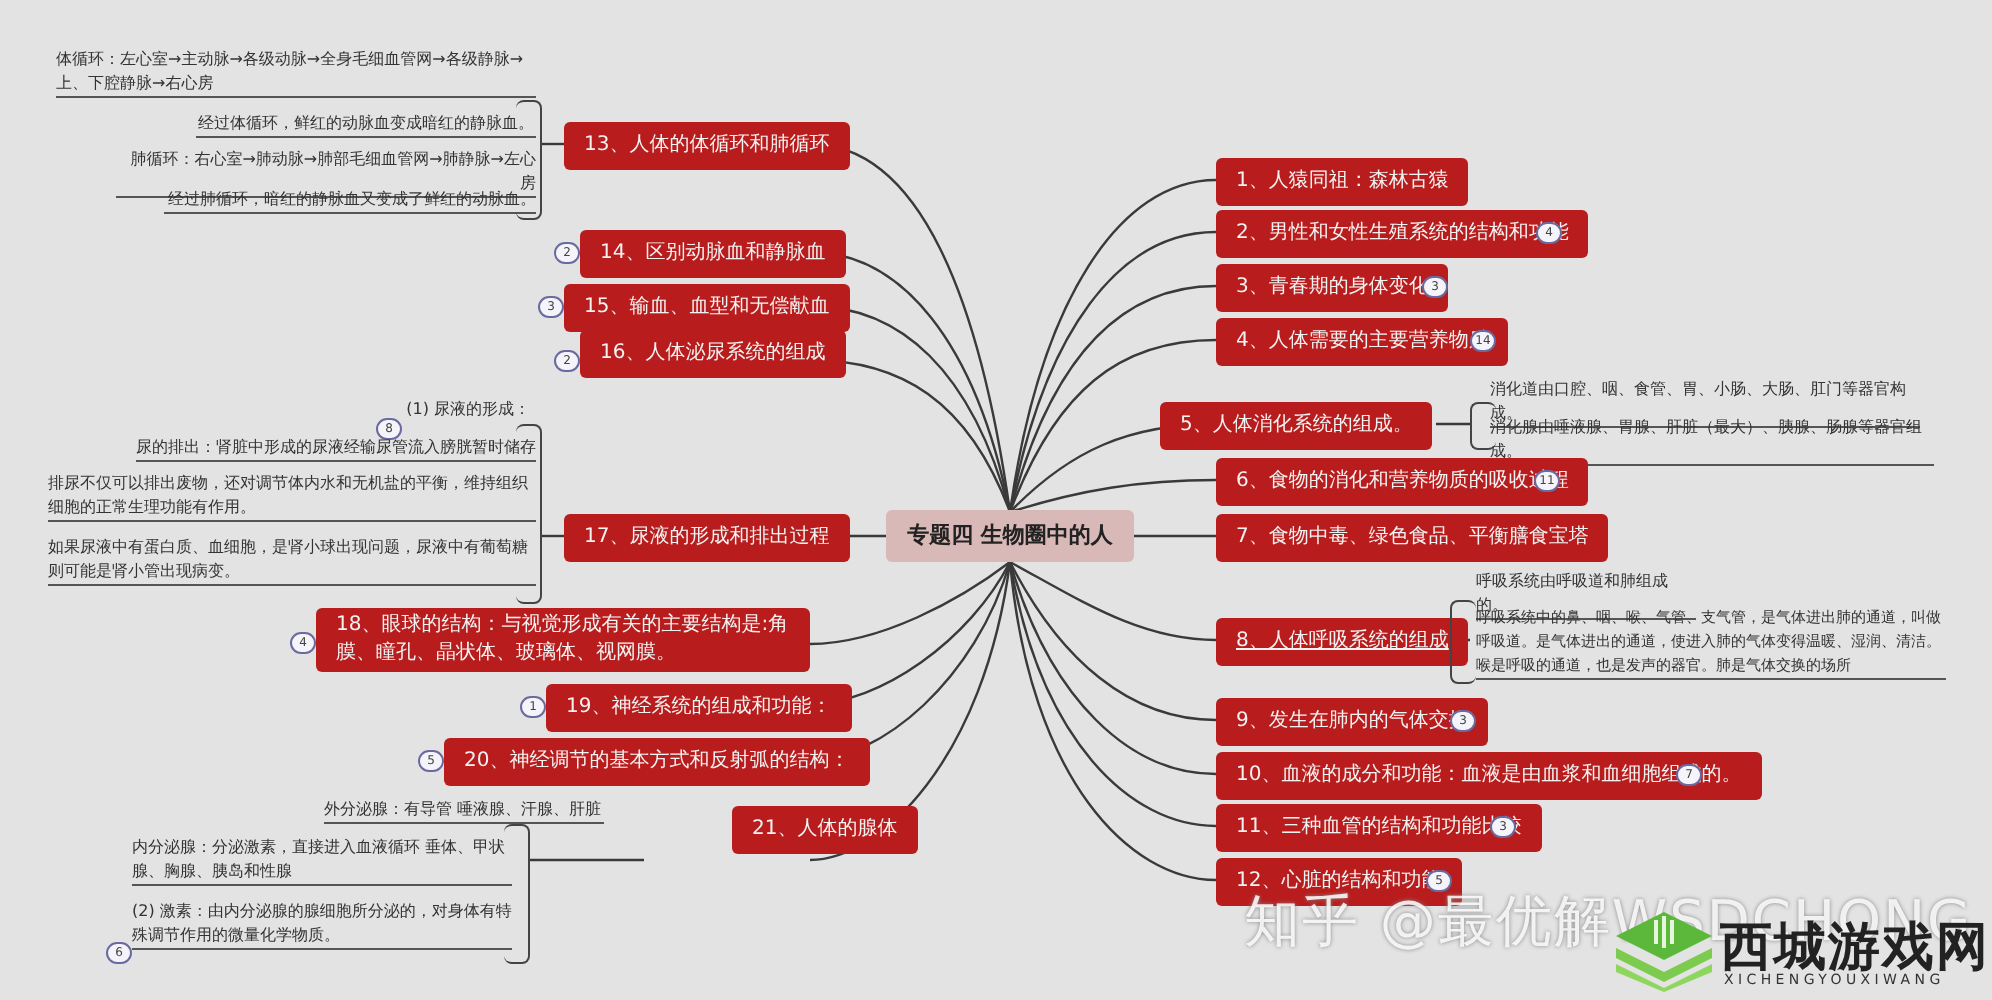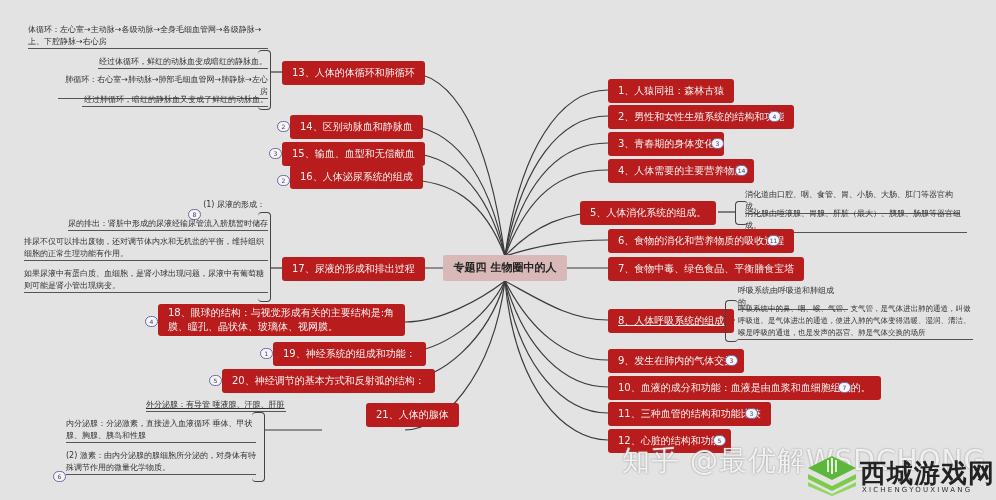--- a/index.html
+++ b/index.html
@@ -122,21 +122,21 @@
 <div class="badge" style="left:145px;top:316px;">4</div>
 
 <div class="node" style="left:273px;top:342px;"><span>19、神经系统的组成和功能：</span></div>
 <div class="badge" style="left:260px;top:348px;">1</div>
 
 <div class="node" style="left:222px;top:369px;"><span>20、神经调节的基本方式和反射弧的结构：</span></div>
 <div class="badge" style="left:209px;top:375px;">5</div>
 
 <div class="node" style="left:322px;top:403px;margin-left:44px;"><span>21、人体的腺体</span></div>
 <div class="brace" style="left:252px;top:412px;width:12px;height:68px;border-left:none;"></div>
-<div class="note ul" style="left:146px;top:399px;width:140px;text-decoration:underline;">外分泌腺：有导管    唾液腺、汗腺、肝脏</div>
+<div class="note ul" style="left:162px;top:399px;width:140px;">外分泌腺：有导管    唾液腺、汗腺、肝脏</div>
 <div class="note ul" style="left:66px;top:418px;width:190px;">内分泌腺：分泌激素，直接进入血液循环  垂体、甲状腺、胸腺、胰岛和性腺</div>
 <div class="note ul" style="left:66px;top:450px;width:190px;">(2) 激素：由内分泌腺的腺细胞所分泌的，对身体有特殊调节作用的微量化学物质。</div>
 <div class="badge" style="left:53px;top:471px;">6</div>
 
 <div class="wm-text">知乎 @最优解WSDCHONG</div>
 <svg class="wm-logo" viewBox="0 0 52 44">
   <polygon points="26,4 50,16 26,28 2,16" fill="#5cb83a"></polygon>
   <polygon points="2,22 26,34 50,22 50,27 26,39 2,27" fill="#7ccb4e"></polygon>
   <polygon points="2,30 26,42 50,30 50,34 26,44 2,34" fill="#8fd65e"></polygon>
   <path d="M22 8 L22 20 M26 6 L26 22 M30 8 L30 20" stroke="#e8f5dd" stroke-width="2"></path>

